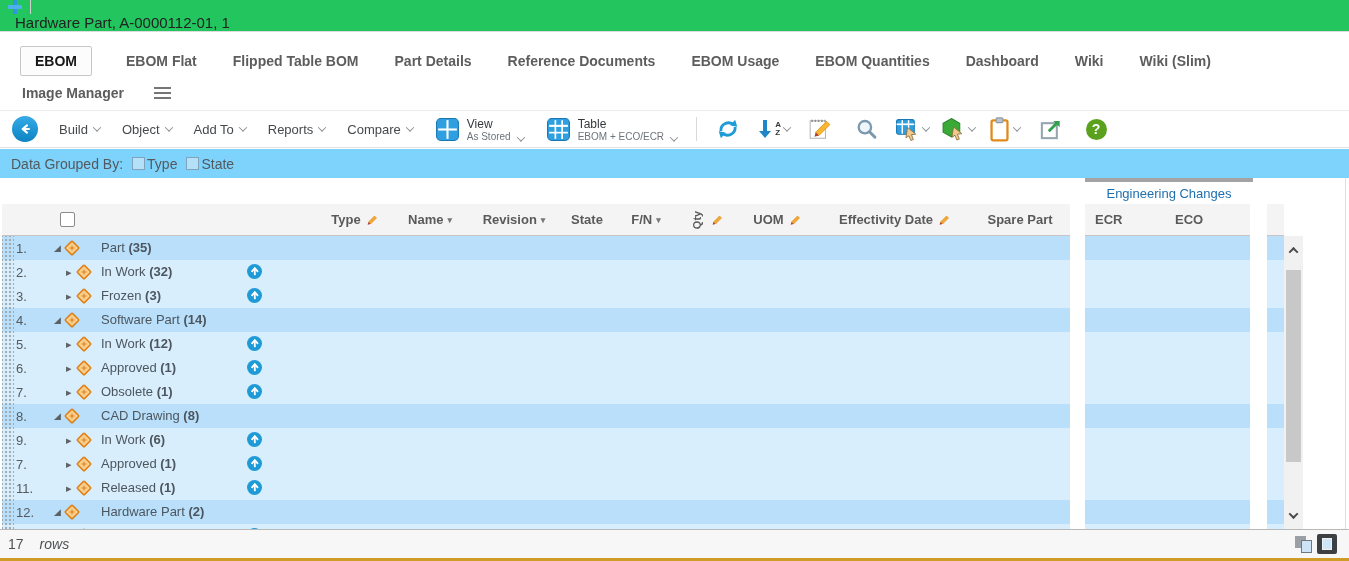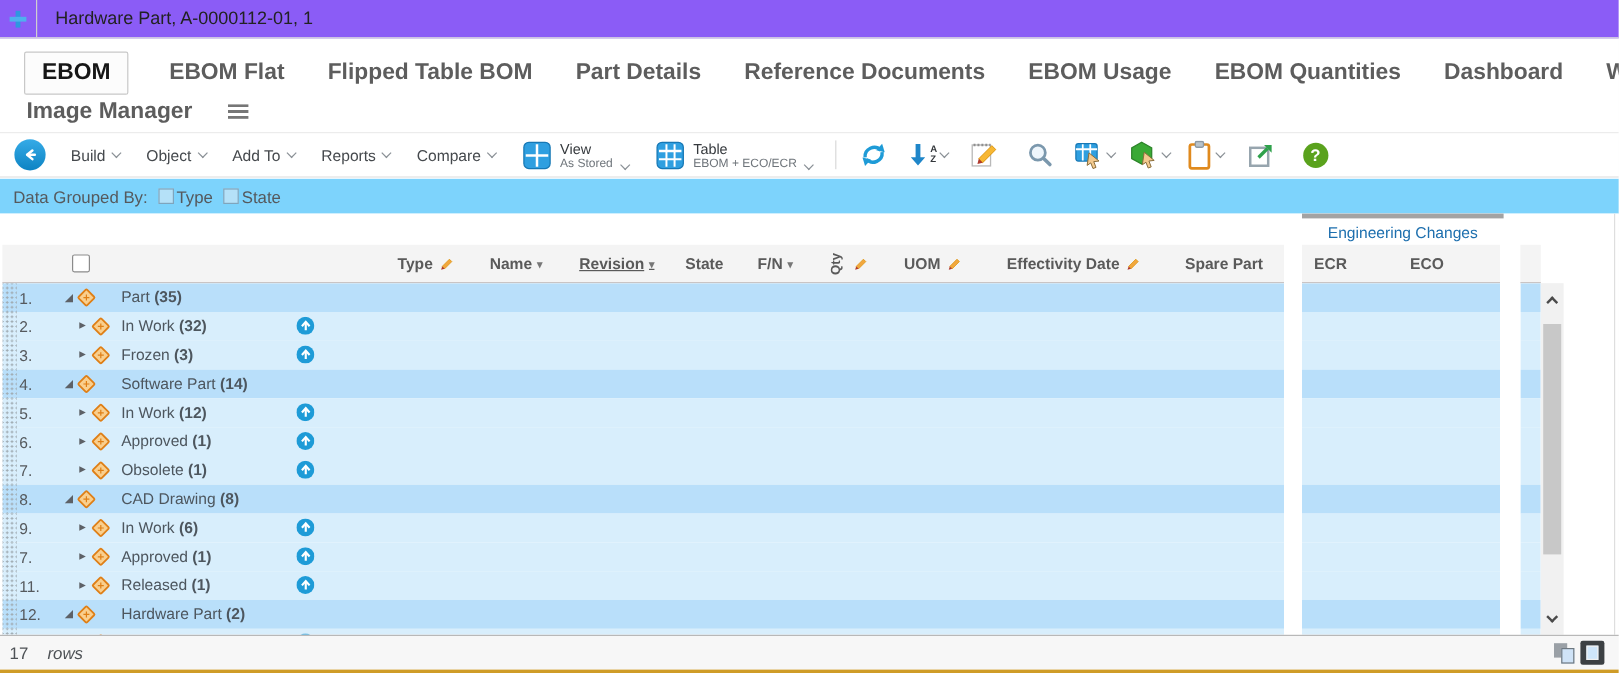--- a/index.html
+++ b/index.html
@@ -1,32 +1,32 @@
 <!DOCTYPE html>
 <html><head>
 <meta charset="utf-8">
 <style>
   * { margin:0; padding:0; box-sizing:border-box; }
   body { background:#e9e9e9; font-family:"Liberation Sans", sans-serif; }
   .app { position:relative; width:1349px; height:561px; background:#fff; overflow:hidden; }
 
   
-  .titlebar { position:absolute; top:0; left:0; width:100%; height:32px; background:#8b5cf6; border-bottom:1px solid #dcdcdc; display:flex; align-items:center; }
+  .titlebar { position:absolute; top:0; left:0; width:100%; height:32px; background:#22c55e; border-bottom:1px solid #dcdcdc; display:flex; align-items:flex-start;flex-direction:column; }
   .title-icon-cell { width:31px; height:100%; border-right:1px solid #cfcfcf; display:flex; align-items:center; justify-content:center; }
   .plus-icon { position:relative; width:14px; height:14px; }
   .plus-icon::before { content:""; position:absolute; left:5px; top:0; width:4px; height:14px; background:#2f97e0; }
   .plus-icon::after  { content:""; position:absolute; left:0; top:5px; width:14px; height:4px; background:#4fb0ee; }
   .title-text { padding-left:15px; font-size:15px; color:#222; }
 
   
   .tabsbar { position:absolute; top:33px; left:0; width:100%; height:77px; background:#fff; }
   .tabs-row { display:flex; align-items:center; margin-left:20px; }
   .tabs-row1 { margin-top:12px; height:32px; gap:32px; }
   .tabs-row2 { margin-top:2px; height:28px; gap:28px; }
-  .tab { font-size:19px; font-weight:bold; color:#5d5d5d; padding:6px 2px; cursor:default; white-space:nowrap; }
+  .tab { font-size:14px; font-weight:bold; color:#5d5d5d; padding:6px 2px; cursor:default; white-space:nowrap; }
   .tab.active { background:#fcfcfc; border:1px solid #c8c8c8; border-radius:2px; color:#161616; padding:6px 14px; }
   .hamburger { width:17px; height:12px; background:repeating-linear-gradient(#767676 0 2px, transparent 2px 5px); }
 
   
   .toolbar { position:absolute; top:110px; left:0; width:100%; height:38px; background:#fff; border-top:1px solid #ececec; border-bottom:1px solid #e2e2e2; display:flex; align-items:center; padding-left:8px; }
   .tb-back { width:26px; height:26px; border-radius:50%; background:linear-gradient(#36abe7,#0d83c3); display:flex; align-items:center; justify-content:center; margin:0 10px 0 4px; }
   .menu-item { display:flex; align-items:center; gap:6px; padding:0 11px; font-size:13px; color:#45494d; height:100%; }
   .chev { display:inline-block; width:6px; height:6px; border-right:1.6px solid #8a9096; border-bottom:1.6px solid #8a9096; transform:rotate(45deg) translate(-1px,-1px); }
   .tb-big { display:flex; align-items:flex-end; gap:7px; padding:0 11px; }
   .tb-big .txt { display:flex; flex-direction:column; justify-content:center; }
@@ -291,21 +291,21 @@
               <span>Type</span>
               <svg width="14" height="14" viewBox="0 0 14 14">
                 <polygon points="3.5,9 9.5,3 11.5,5 5.5,11" fill="#f2a73d" stroke="#d98e00" stroke-width="0.6"></polygon>
                 <polygon points="3.5,9 5.5,11 2.6,11.8" fill="#b03a2e"></polygon>
               </svg>
             </div>
             <div class="hcell" style="width: 78px;">
               <span>Name</span>
               <span class="dd">▾</span>
             </div>
-            <div class="hcell" style="width: 90px; text-decoration: underline;">
+            <div class="hcell" style="width: 90px;">
               <span>Revision</span>
               <span class="dd">▾</span>
             </div>
             <div class="hcell" style="width: 56px;">
               <span>State</span>
             </div>
             <div class="hcell" style="width: 62px;">
               <span>F/N</span>
               <span class="dd">▾</span>
             </div>

